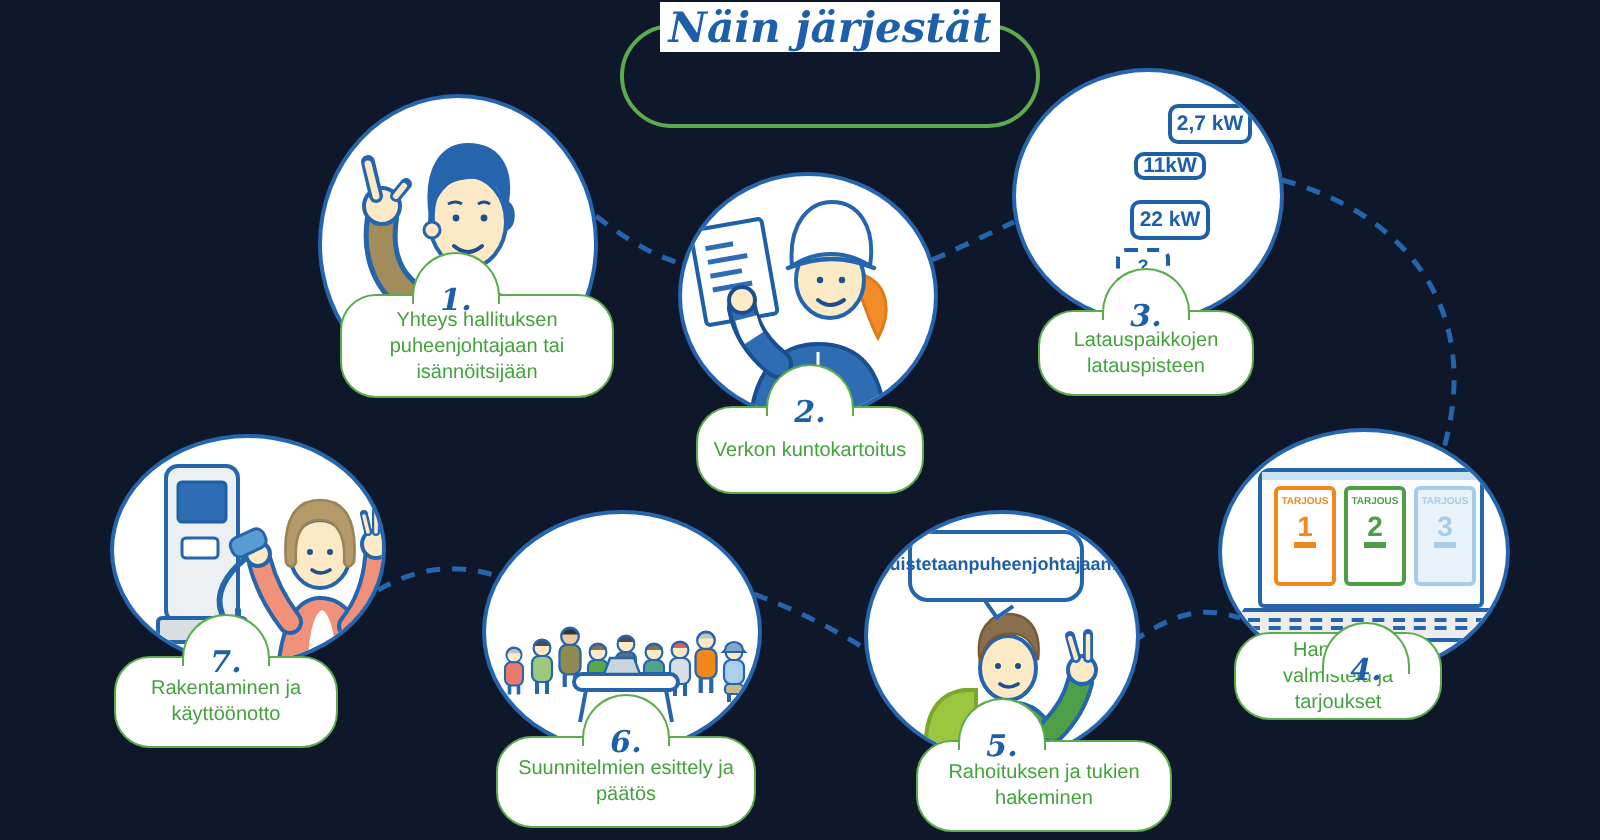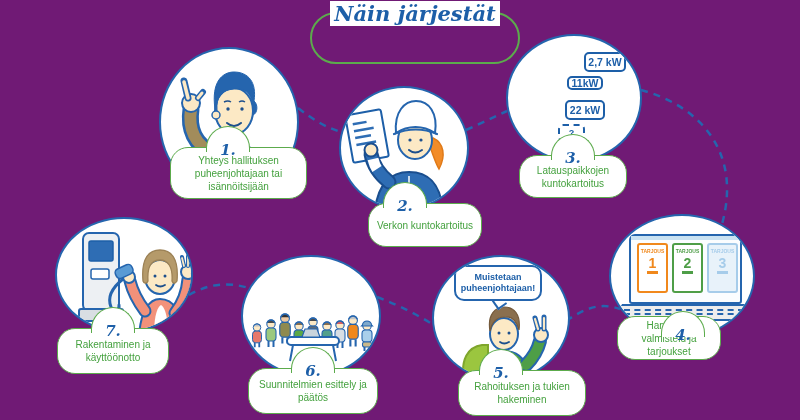--- a/index.html
+++ b/index.html
@@ -1,16 +1,16 @@
 <!DOCTYPE html>
 <html><head>
 <meta charset="utf-8">
 <style>
   html,body{margin:0;padding:0;background:#fff;}
-  #stage{position:relative;width:800px;height:420px;background:#701a75;overflow:hidden;
+  #stage{position:relative;width:800px;height:420px;background:#0f172a;overflow:hidden;
          font-family:"Liberation Sans",sans-serif;}
   
   #connectors{position:absolute;left:0;top:0;z-index:1;}
   
   .circle{position:absolute;background:#fff;border:2.5px solid #2565AE;border-radius:50%;
           z-index:2;overflow:hidden;box-sizing:border-box;}
   .circle svg{position:absolute;left:0;top:0;}
   
   .bubble{position:absolute;background:#fff;border:1.5px solid #5CAB4C;border-radius:18px;
           color:#44A13E;font-size:10px;line-height:1.3;text-align:center;
@@ -45,21 +45,21 @@
   .offer-label{font-size:5px;font-weight:bold;margin-top:3px;letter-spacing:0;}
   .offer-num{font-size:14px;font-weight:bold;line-height:1.1;margin-top:2px;
        border-bottom:3px solid;padding:0 2px;}
   .lt-keyboard{position:absolute;left:1px;top:88px;width:144px;height:17px;
        background:#EDEDED;border:2px solid #2565AE;border-radius:2px 2px 8px 8px;
        clip-path:polygon(7% 0,93% 0,100% 100%,0 100%);box-sizing:border-box;z-index:1;}
   .krow{border-top:2px dashed #2565AE;margin:2.5px 10px 0 10px;}
   
   #speech-bubble{position:absolute;left:20px;top:8px;width:88px;height:36px;
        border:2px solid #2565AE;border-radius:10px;background:#fff;z-index:3;
-       display:flex;flex-direction:column;align-items:center;justify-content:center;
+       display:flex;flex-direction:row;align-items:center;justify-content:center;
        color:#1D5FA8;font-weight:bold;font-size:9px;line-height:1.25;box-sizing:border-box;}
   #speech-tail{position:absolute;left:60px;top:40px;width:9px;height:9px;background:#fff;
        border-right:2px solid #2565AE;border-bottom:2px solid #2565AE;
        transform:rotate(55deg);z-index:2;}
 </style>
 </head>
 <body>
 
 <div id="stage">
 
@@ -261,26 +261,26 @@
       <circle cx="108" cy="57" r="1.5" fill="#1D4F8C"></circle>
       <path d="M99,66 Q103,69 108,66" stroke="#1D4F8C" stroke-width="1.8" fill="none" stroke-linecap="round"></path>
     </svg>
   </div>
 
   <div class="bubble" style="left:170px;top:147px;width:137px;height:52px;">Yhteys hallituksen puheenjohtajaan tai isännöitsijään</div>
   <div class="tab" style="left:206px;top:126px;">
     <span>1.</span>
     </div>
 
-  <div class="bubble" style="left:348px;top:203px;width:114px;height:44px;margin-left:20px;">Verkon kuntokartoitus</div>
+  <div class="bubble" style="left:348px;top:203px;width:114px;height:44px;">Verkon kuntokartoitus</div>
   <div class="tab" style="left:383px;top:182px;">
     <span>2.</span>
     </div>
 
-  <div class="bubble" style="left:519px;top:155px;width:108px;height:43px;">Latauspaikkojen kuntokartoitus</div>
+  <div class="bubble" style="left:519px;top:155px;width:108px;height:43px;">Latauspaikkojen latauspisteen</div>
   <div class="tab" style="left:551px;top:134px;">
     <span>3.</span>
     </div>
 
   <div class="bubble" style="left:617px;top:316px;width:104px;height:44px;">Hankkeen valmistelu ja tarjoukset</div>
   <div class="tab" style="left:661px;top:311px;">
     <span>4.</span>
     </div>
 
   <div class="bubble" style="left:458px;top:370px;width:128px;height:46px;">Rahoituksen ja tukien hakeminen</div>

